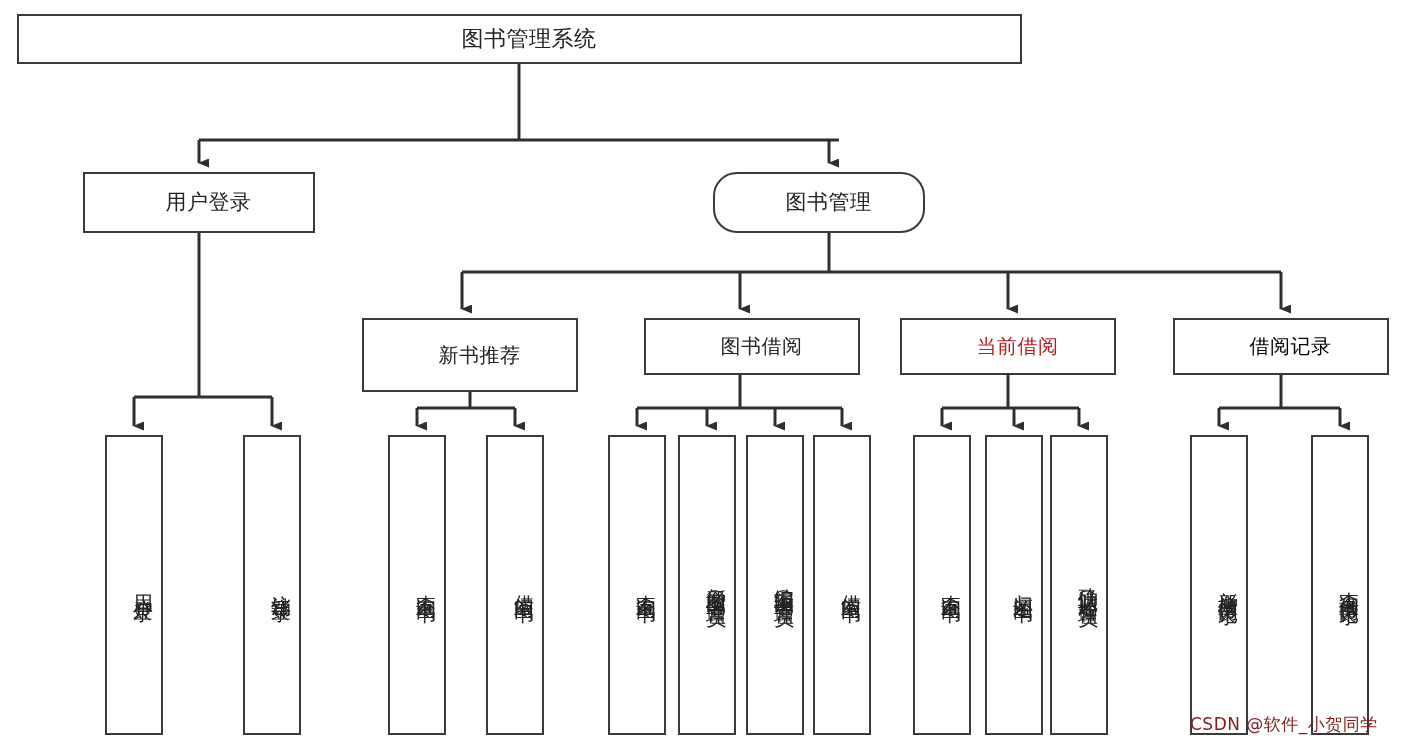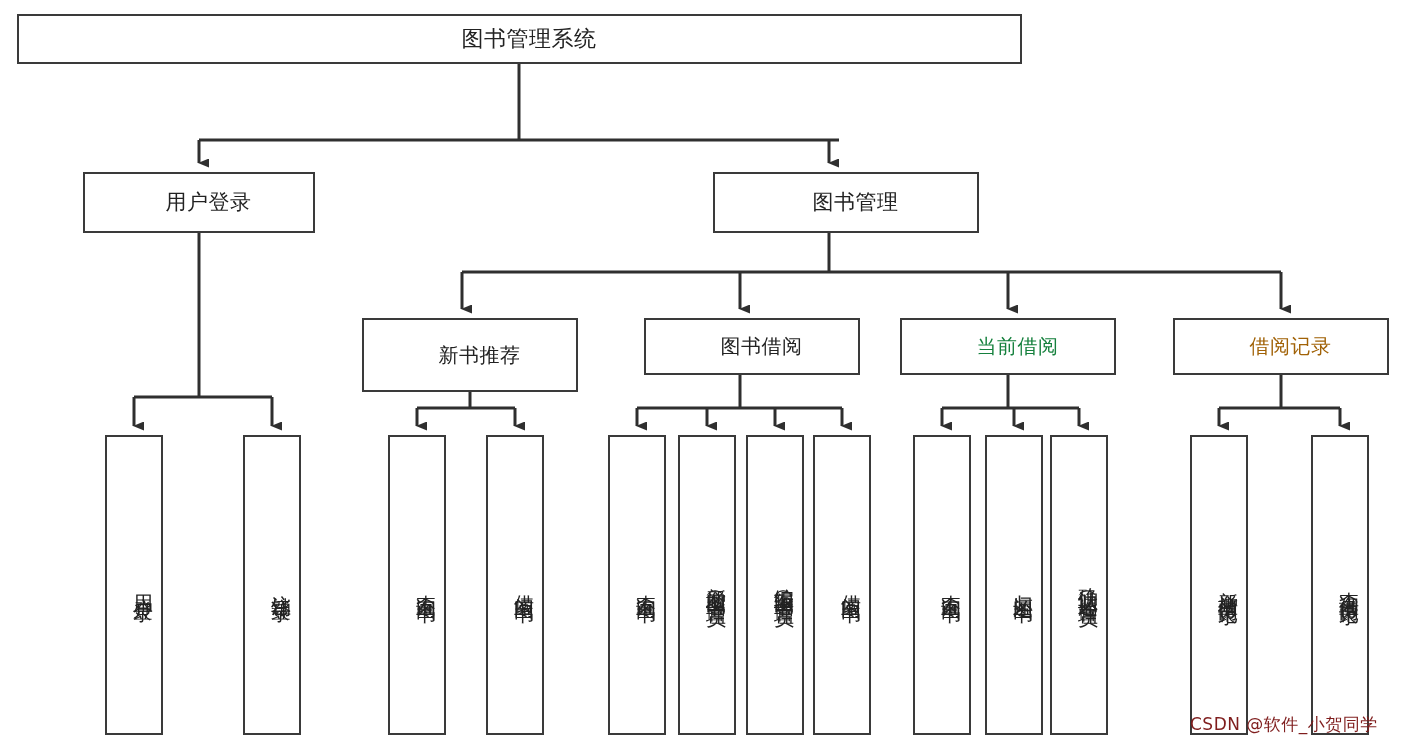--- a/index.html
+++ b/index.html
@@ -122,35 +122,35 @@
     </g>
   </svg>
 
   <div class="node-box root-box" style="left: 17px; top: 14px; width: 1005px; height: 50px; border-color: rgb(58, 58, 58); background: rgb(255, 255, 255);">
     <span class="node-label" style="color: rgb(34, 34, 34);">图书管理系统</span>
   </div>
 
   <div class="node-box level1-box" style="left: 83px; top: 172px; width: 232px; height: 61px; border-color: rgb(58, 58, 58); background: rgb(255, 255, 255);">
     <span class="node-label" style="color: rgb(34, 34, 34);">用户登录</span>
   </div>
-  <div class="node-box level1-box" style="left: 713px; top: 172px; width: 266px; height: 61px; border-color: rgb(58, 58, 58); background: rgb(255, 255, 255);">
+  <div class="node-box level1-box" style="left: 713px; top: 172px; width: 212px; height: 61px; border-color: rgb(58, 58, 58); background: rgb(255, 255, 255); border-radius: 24px;">
     <span class="node-label" style="color: rgb(34, 34, 34);">图书管理</span>
   </div>
 
   <div class="node-box level2-box" style="left: 362px; top: 318px; width: 216px; height: 74px; border-color: rgb(58, 58, 58); background: rgb(255, 255, 255);">
     <span class="node-label" style="color: rgb(34, 34, 34);">新书推荐</span>
   </div>
   <div class="node-box level2-box" style="left: 644px; top: 318px; width: 216px; height: 57px; border-color: rgb(58, 58, 58); background: rgb(255, 255, 255);">
     <span class="node-label" style="color: rgb(34, 34, 34);">图书借阅</span>
   </div>
   <div class="node-box level2-box" style="left: 900px; top: 318px; width: 216px; height: 57px; border-color: rgb(58, 58, 58); background: rgb(255, 255, 255);">
-    <span class="node-label" style="color: #15803d;">当前借阅</span>
+    <span class="node-label" style="color: #b91c1c;">当前借阅</span>
   </div>
   <div class="node-box level2-box" style="left: 1173px; top: 318px; width: 216px; height: 57px; border-color: rgb(58, 58, 58); background: rgb(255, 255, 255);">
-    <span class="node-label" style="color: #a16207;">借阅记录</span>
+    <span class="node-label" style="color: #000000;">借阅记录</span>
   </div>
 
   <div class="node-box leaf-box" style="left: 105px; top: 435px; width: 58px; height: 300px; border-color: rgb(58, 58, 58); background: rgb(255, 255, 255);">
     <span class="node-label vertical" style="color: rgb(34, 34, 34);">用户登录</span>
   </div>
   <div class="node-box leaf-box" style="left: 243px; top: 435px; width: 58px; height: 300px; border-color: rgb(58, 58, 58); background: rgb(255, 255, 255);">
     <span class="node-label vertical" style="color: rgb(34, 34, 34);">注销登录</span>
   </div>
   <div class="node-box leaf-box" style="left: 388px; top: 435px; width: 58px; height: 300px; border-color: rgb(58, 58, 58); background: rgb(255, 255, 255);">
     <span class="node-label vertical" style="color: rgb(34, 34, 34);">查询图书</span>

